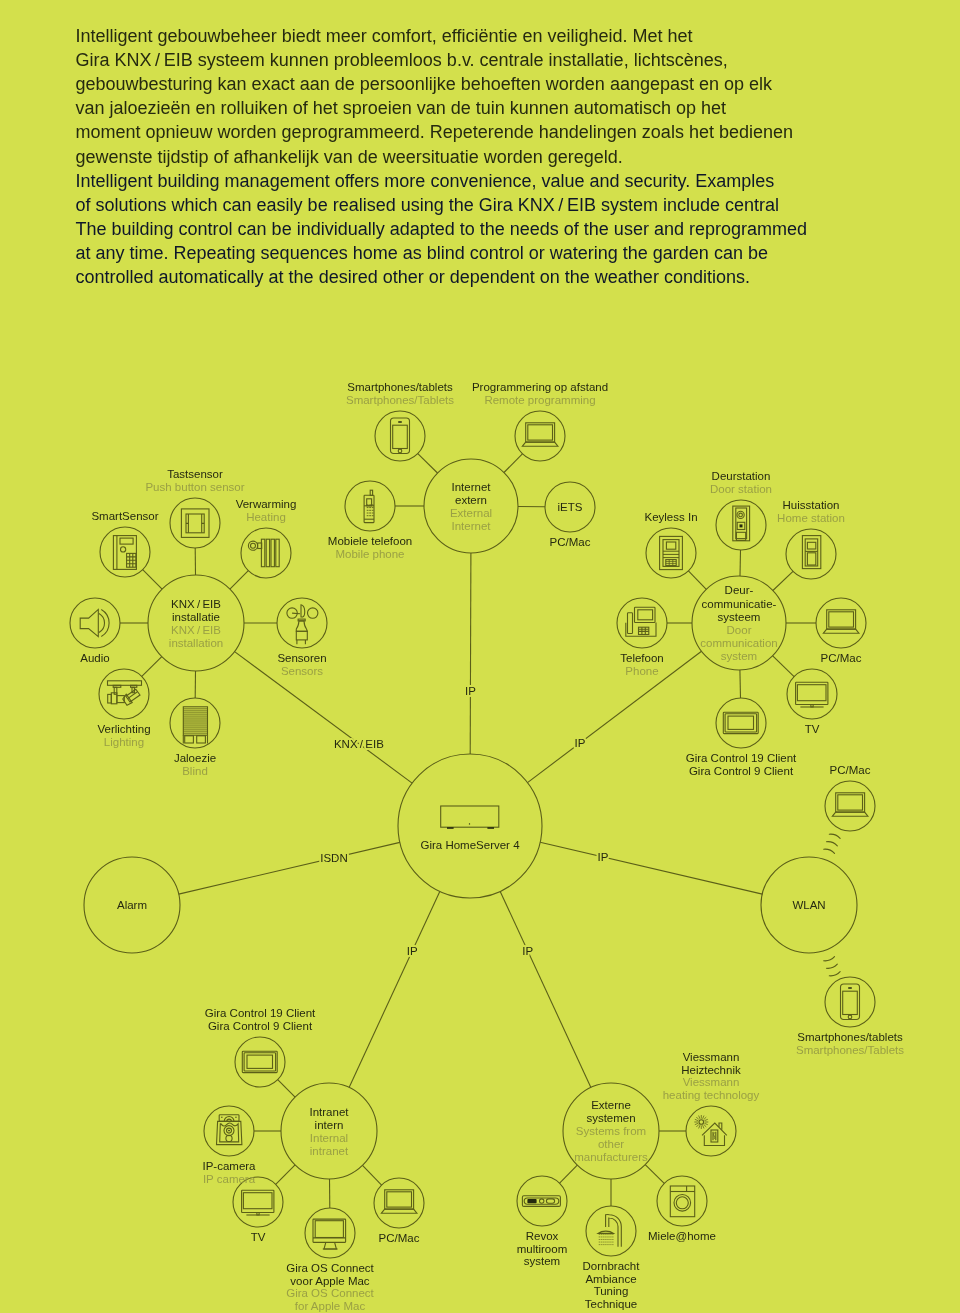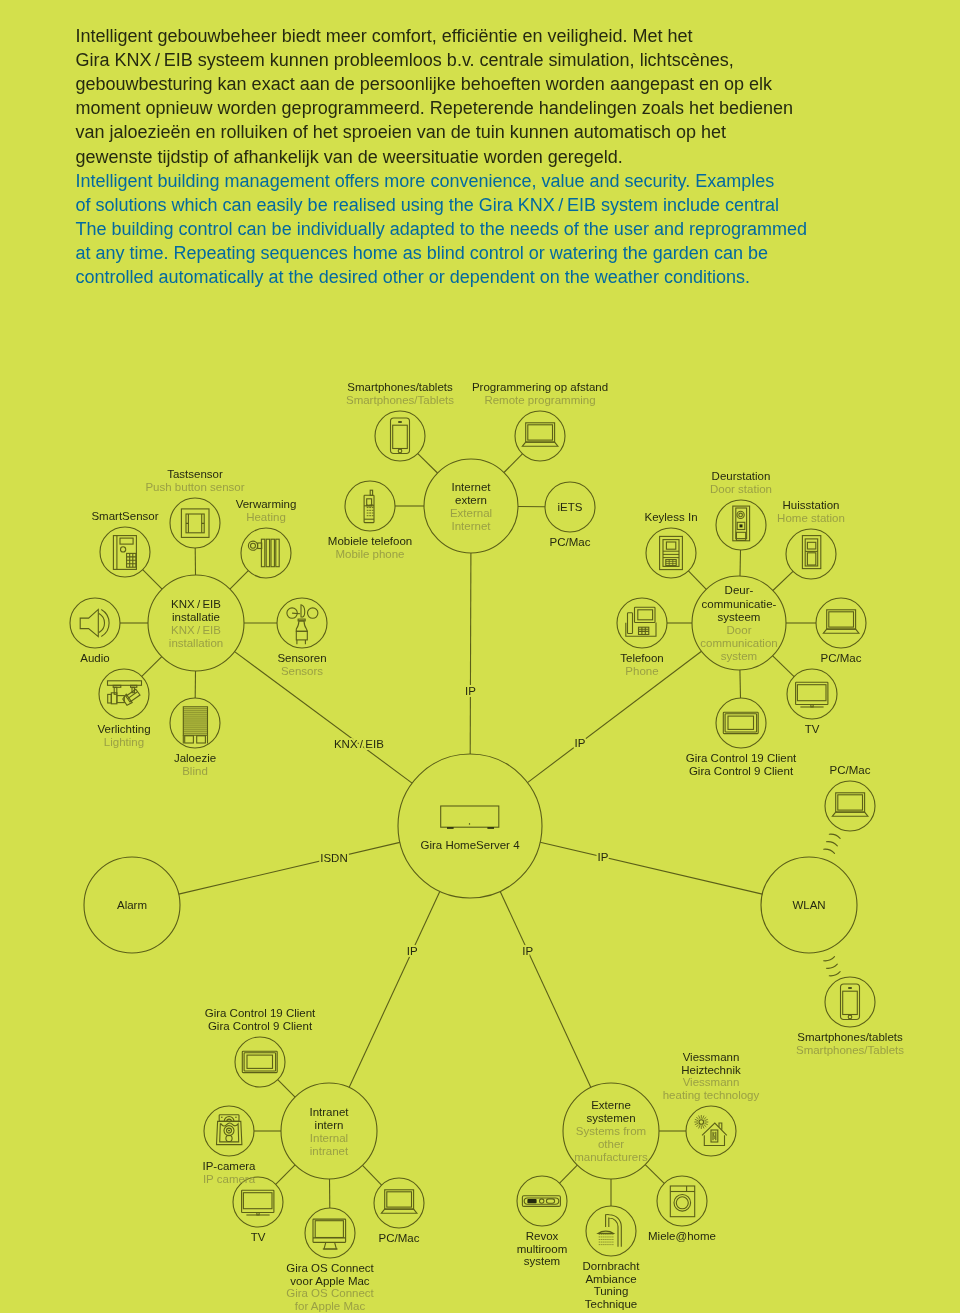--- a/index.html
+++ b/index.html
@@ -2,37 +2,37 @@
 <html><head>
 <meta charset="utf-8">
 <style>
   html,body{margin:0;padding:0;}
   body{width:960px;height:1313px;background:#d3e04c;overflow:hidden;
        font-family:"Liberation Sans",sans-serif;-webkit-font-smoothing:antialiased;}
   #page{position:relative;width:960px;height:1313px;}
   #intro{position:absolute;left:47.5px;top:23.8px;width:880px;font-size:18px;line-height:24.16px;margin-left:28px;}
   #intro div{white-space:pre;}
   .nl{color:#262a10;}
-  .en{color:#0369a1;}
+  .en{color:#0f172a;}
   svg#diagram{position:absolute;left:0;top:0;}
   svg#diagram text{font-family:"Liberation Sans",sans-serif;font-size:11.5px;}
   .t-nl{fill:#262a10;}
   .t-en{fill:#9aa044;}
   .halo{paint-order:stroke;stroke:#d3e04c;stroke-width:4px;stroke-linejoin:round;}
 </style>
 </head>
 <body>
 
 <div id="page">
   <div id="intro">
       <div class="nl">Intelligent gebouwbeheer biedt meer comfort, efficiëntie en veiligheid. Met het</div>
-      <div class="nl">Gira KNX / EIB systeem kunnen probleemloos b.v. centrale simulation, lichtscènes,</div>
+      <div class="nl">Gira KNX / EIB systeem kunnen probleemloos b.v. centrale installatie, lichtscènes,</div>
       <div class="nl">gebouwbesturing kan exact aan de persoonlijke behoeften worden aangepast en op elk</div>
+      <div class="nl">van jaloezieën en rolluiken of het sproeien van de tuin kunnen automatisch op het</div>
       <div class="nl">moment opnieuw worden geprogrammeerd. Repeterende handelingen zoals het bedienen</div>
-      <div class="nl">van jaloezieën en rolluiken of het sproeien van de tuin kunnen automatisch op het</div>
       <div class="nl">gewenste tijdstip of afhankelijk van de weersituatie worden geregeld.</div>
       <div class="en">Intelligent building management offers more convenience, value and security. Examples</div>
       <div class="en">of solutions which can easily be realised using the Gira KNX / EIB system include central</div>
       <div class="en">The building control can be individually adapted to the needs of the user and reprogrammed</div>
       <div class="en">at any time. Repeating sequences home as blind control or watering the garden can be</div>
       <div class="en">controlled automatically at the desired other or dependent on the weather conditions.</div>
     </div>
   <svg id="diagram" width="960" height="1313" viewBox="0 0 960 1313">
     <defs>
 <g id="ic-smartphone">

